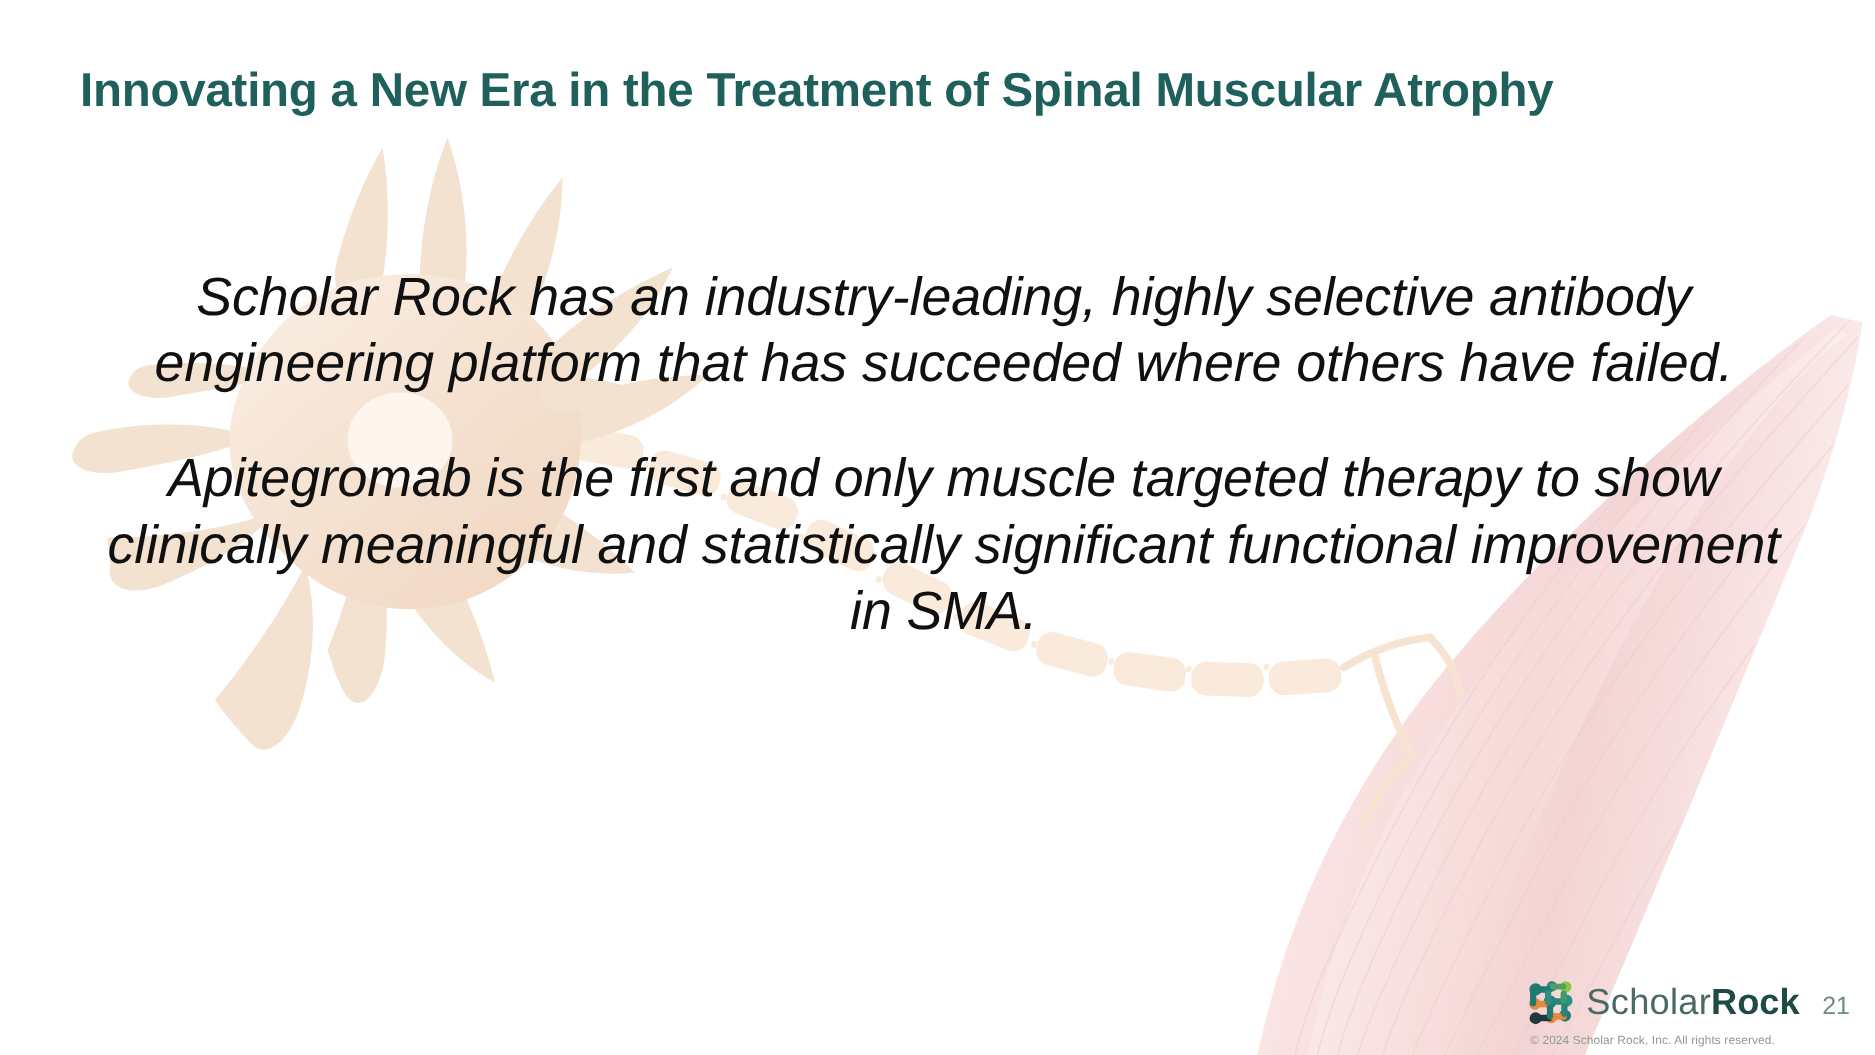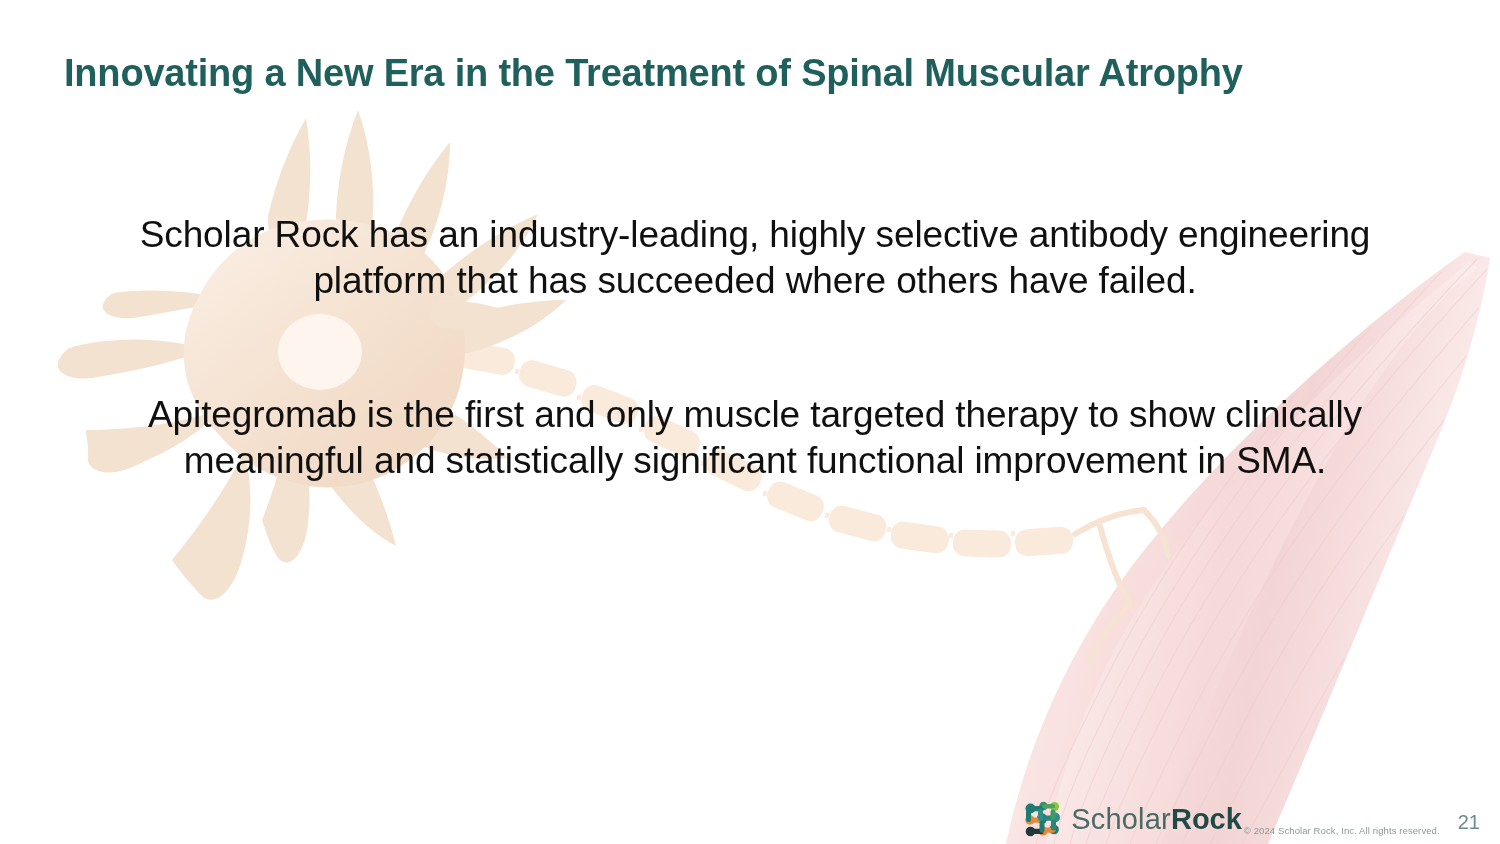--- a/index.html
+++ b/index.html
@@ -47,58 +47,59 @@
   #statements {
     position: absolute;
     left: 70px;
     top: 212px;
     width: 1370px;
     z-index: 3;
   }
   .statement {
     text-align: center;
     color: #101010;
-    font-size: 37px;
+    font-size: 43px;
     line-height: 1.24;
     letter-spacing: -0.1px;
+    font-style: italic;
   }
   .statement.s1 { margin-top: 0px;  padding: 0 10px; }
-  .statement.s2 { margin-top: 88px; padding: 0 8px; }
+  .statement.s2 { margin-top: 38px; padding: 0 8px; }
   .statement.s3 { margin-top: 88px; padding: 0 14px; }
 
   
   #footer {
     position: absolute;
     right: 0px;
     bottom: 6px;
     z-index: 4;
     display: flex;
     align-items: flex-start;
   }
   #logo-block {
     display: flex;
-    flex-direction: row;
-    align-items: center;
+    flex-direction: column;
+    align-items: flex-start;
   }
   #logo-row {
     display: flex;
     align-items: center;
     gap: 9px;
   }
   #logo-mark { display: block; }
   #logo-word {
     font-size: 29px;
     color: #2f4f4c;
     line-height: 1;
     white-space: nowrap;
   }
   #logo-word .thin { font-weight: 300; color: #4a6a66; letter-spacing: 0.2px; }
   #logo-word .bold { font-weight: bold; color: #1f4a46; }
   #copyright {
-    margin-top: 22px;
+    margin-top: 6px;
     margin-left: 2px;
     font-size: 9.5px;
     color: #8a9a97;
     letter-spacing: 0.1px;
     white-space: nowrap;
   }
   #page-number {
     margin-left: 18px;
     margin-right: 20px;
     margin-top: 10px;

